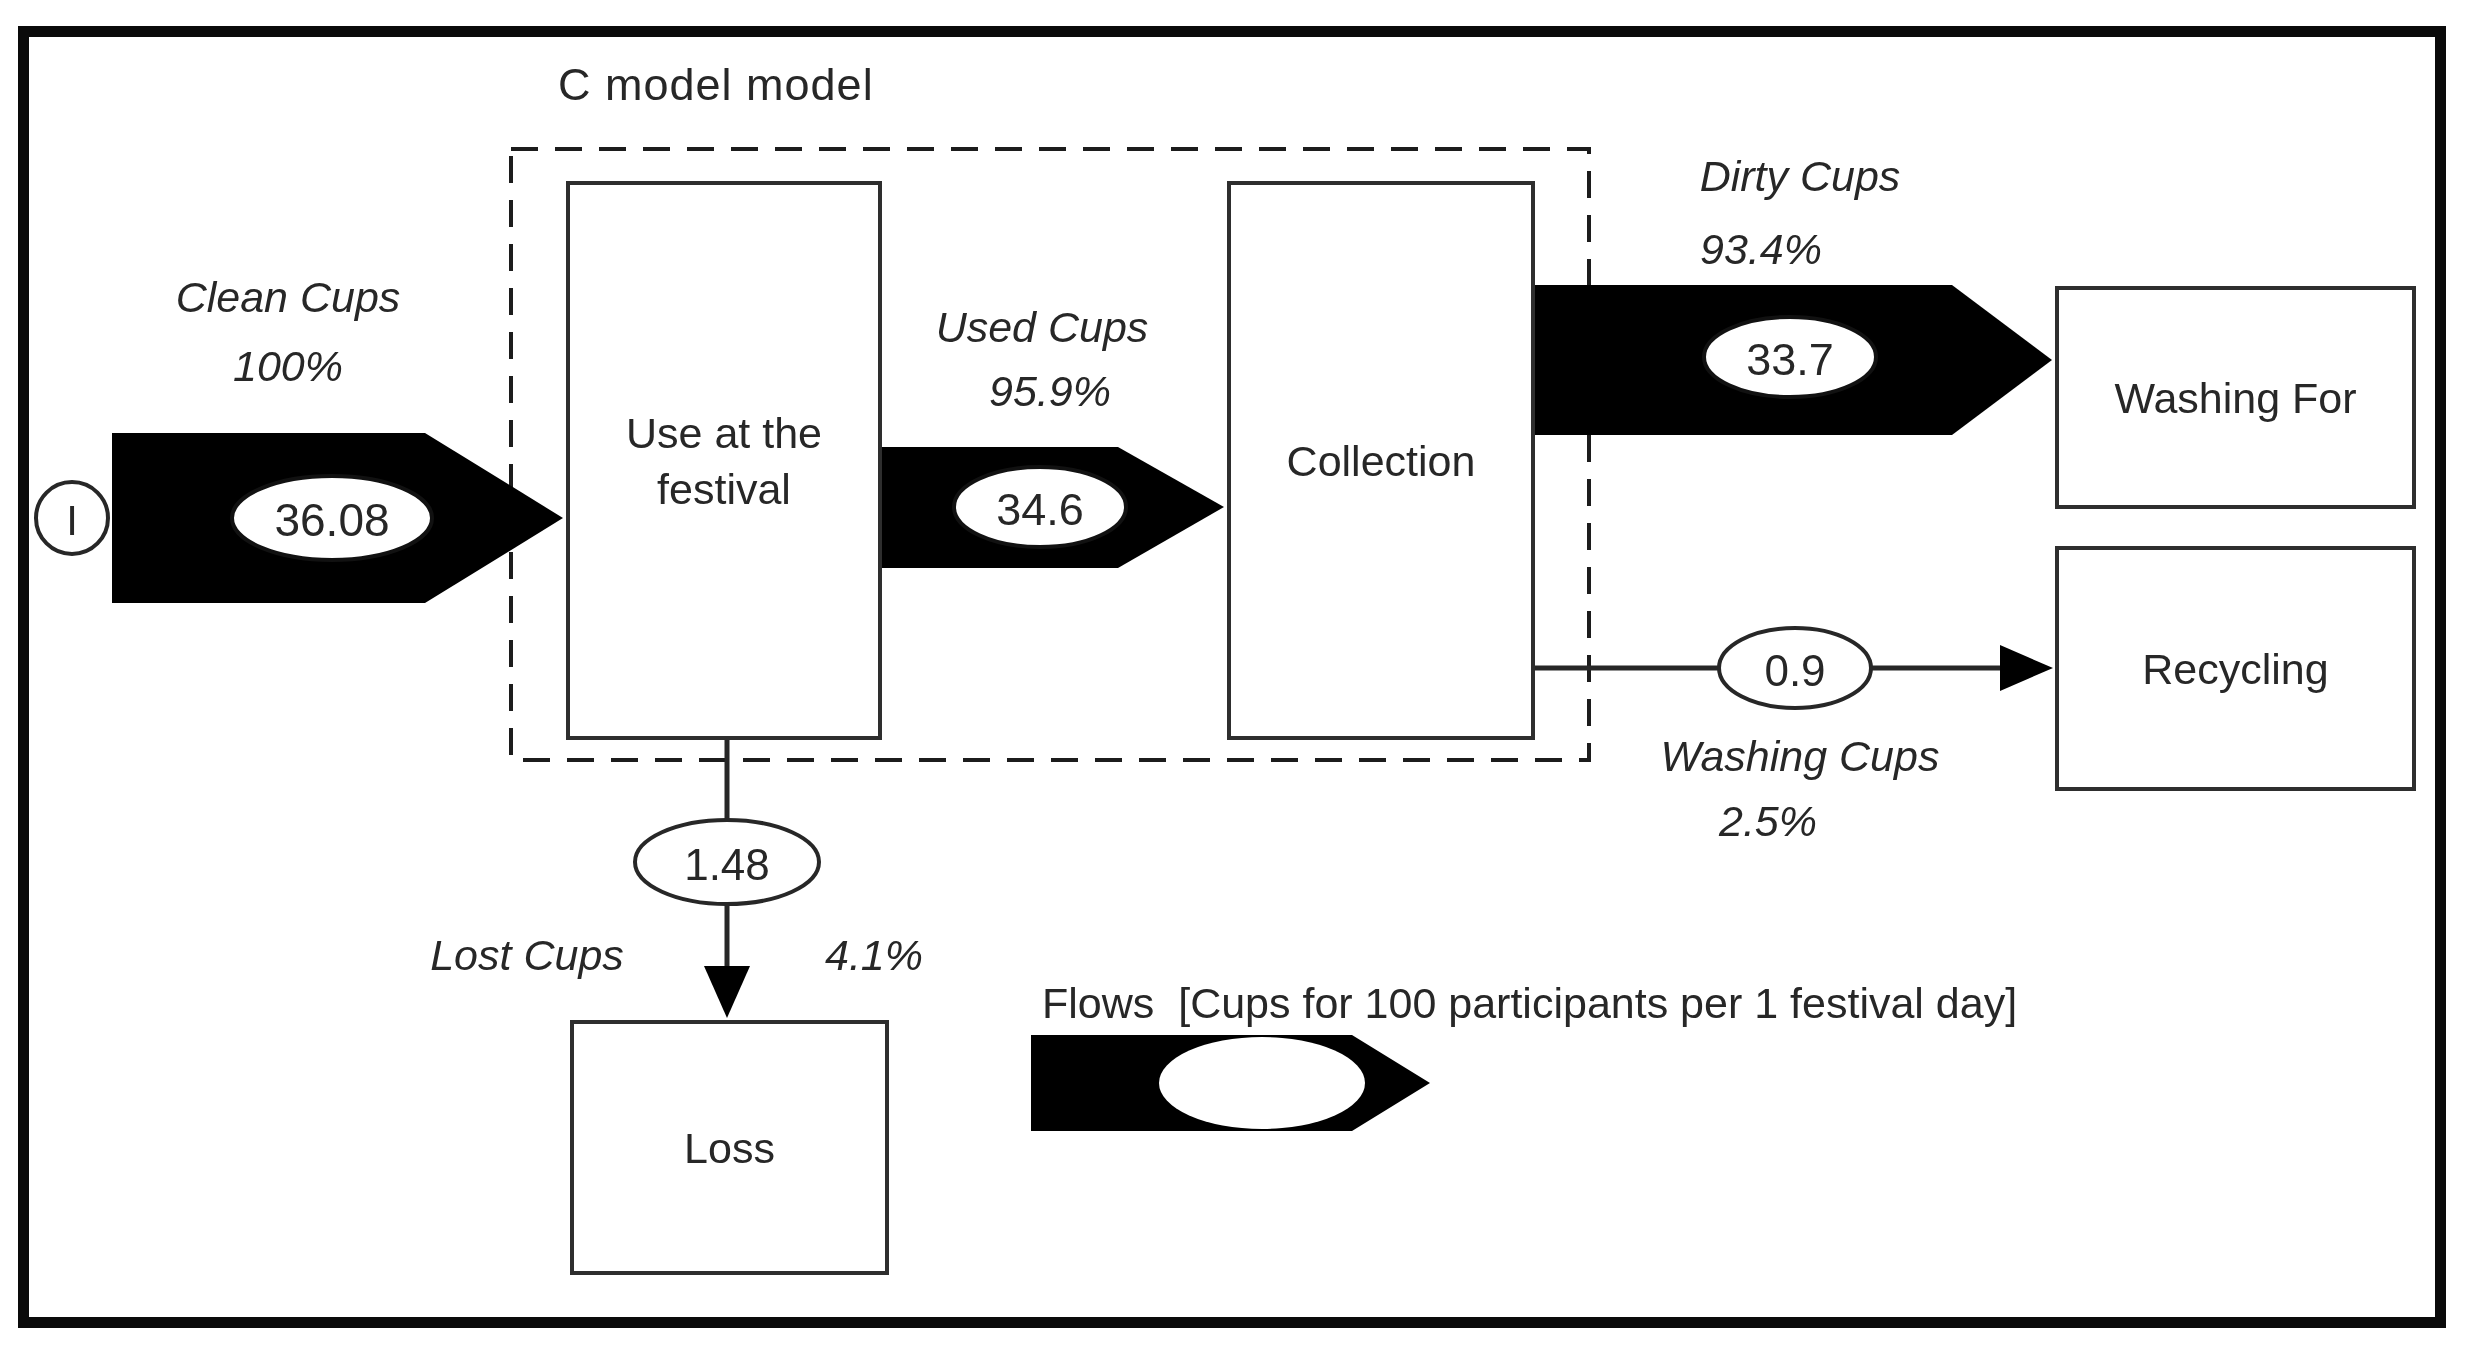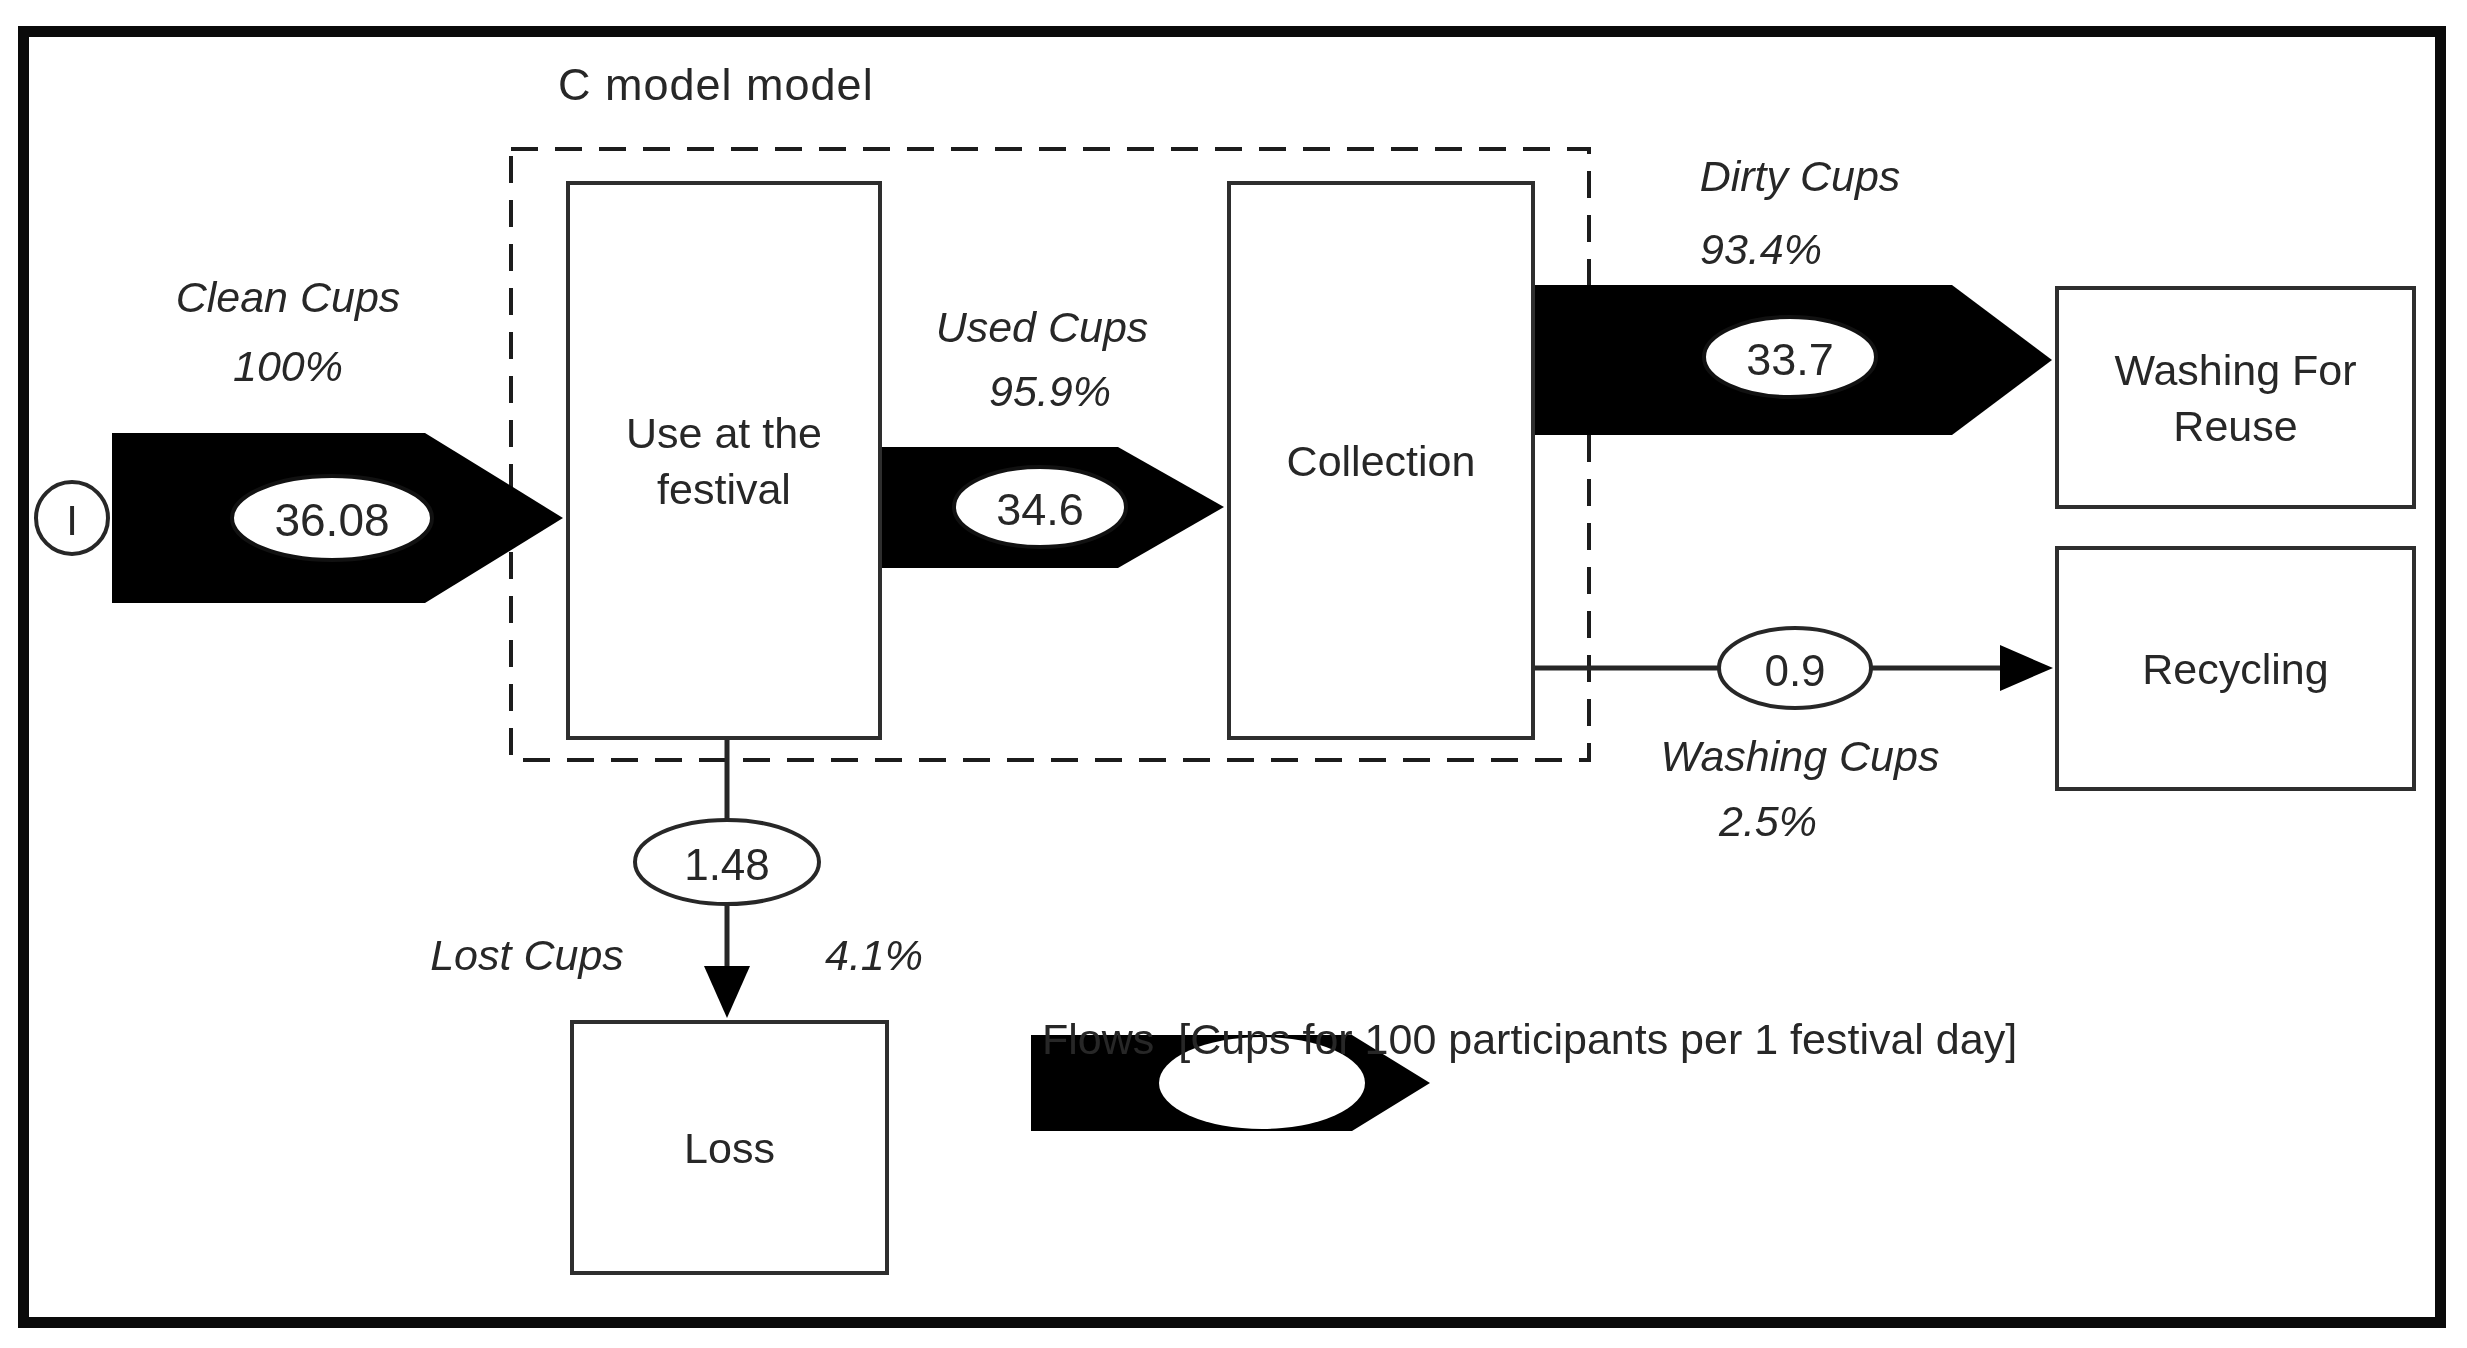--- a/index.html
+++ b/index.html
@@ -49,21 +49,21 @@
   .flow-label {
     position: absolute;
     transform: translate(-50%, -50%);
     font-size: 43px;
     white-space: nowrap;
     text-align: center;
     font-style: italic;
   }
   .legend-label {
     position: absolute;
-    left: 1042px; top: 1039px;
+    left: 1042px; top: 1003px;
     transform: translateY(-50%);
     font-size: 43px;
     white-space: pre;
   }
   .svg-value {
     font-family: "Liberation Sans", sans-serif;
     fill: #272727;
   }
 </style>
 </head>
@@ -114,21 +114,20 @@
     </div>
   </div>
 
   <div class="node node-collection">
     <div>Collection</div>
   </div>
 
   <div class="node node-washing">
     <div>
       <div>Washing For</div>
-      <div>Reuse</div>
     </div>
   </div>
 
   <div class="node node-recycling">
     <div>Recycling</div>
   </div>
 
   <div class="node node-loss">
     <div>Loss</div>
   </div>

